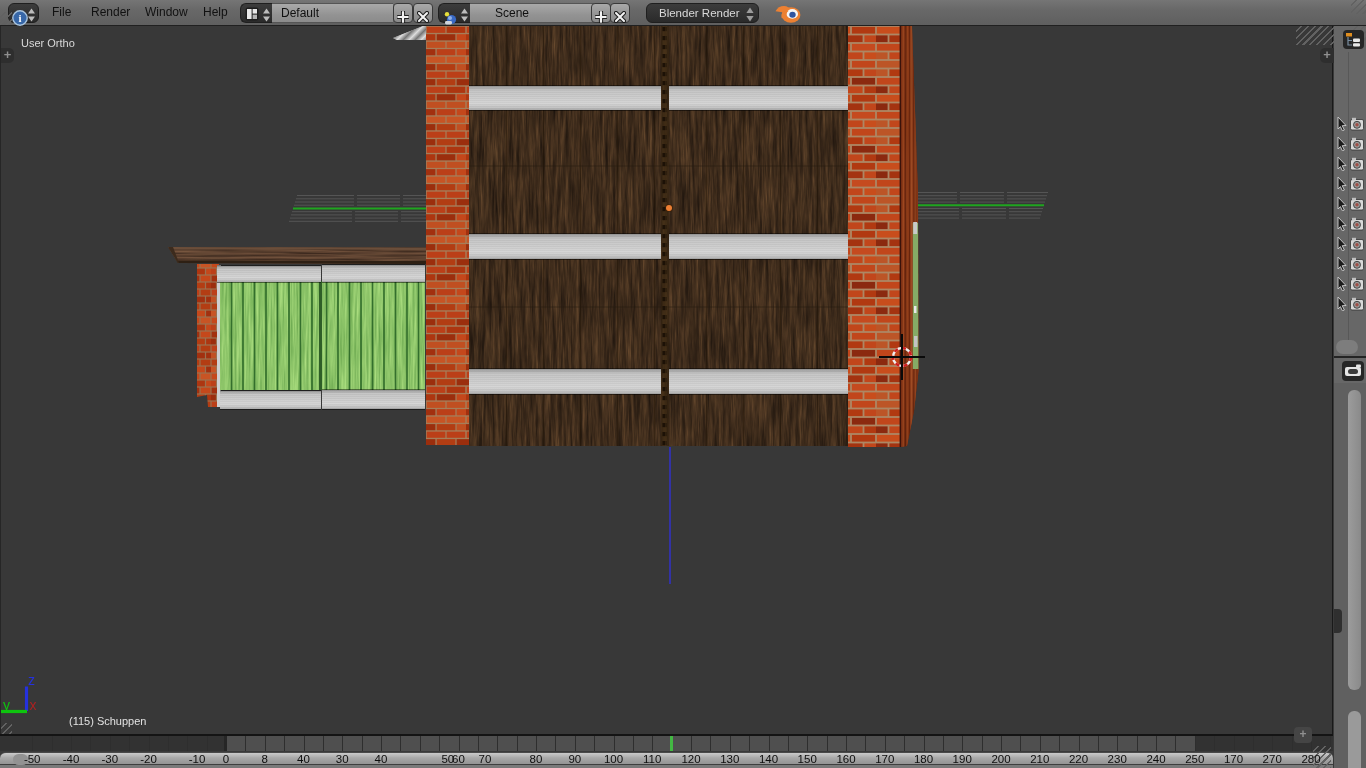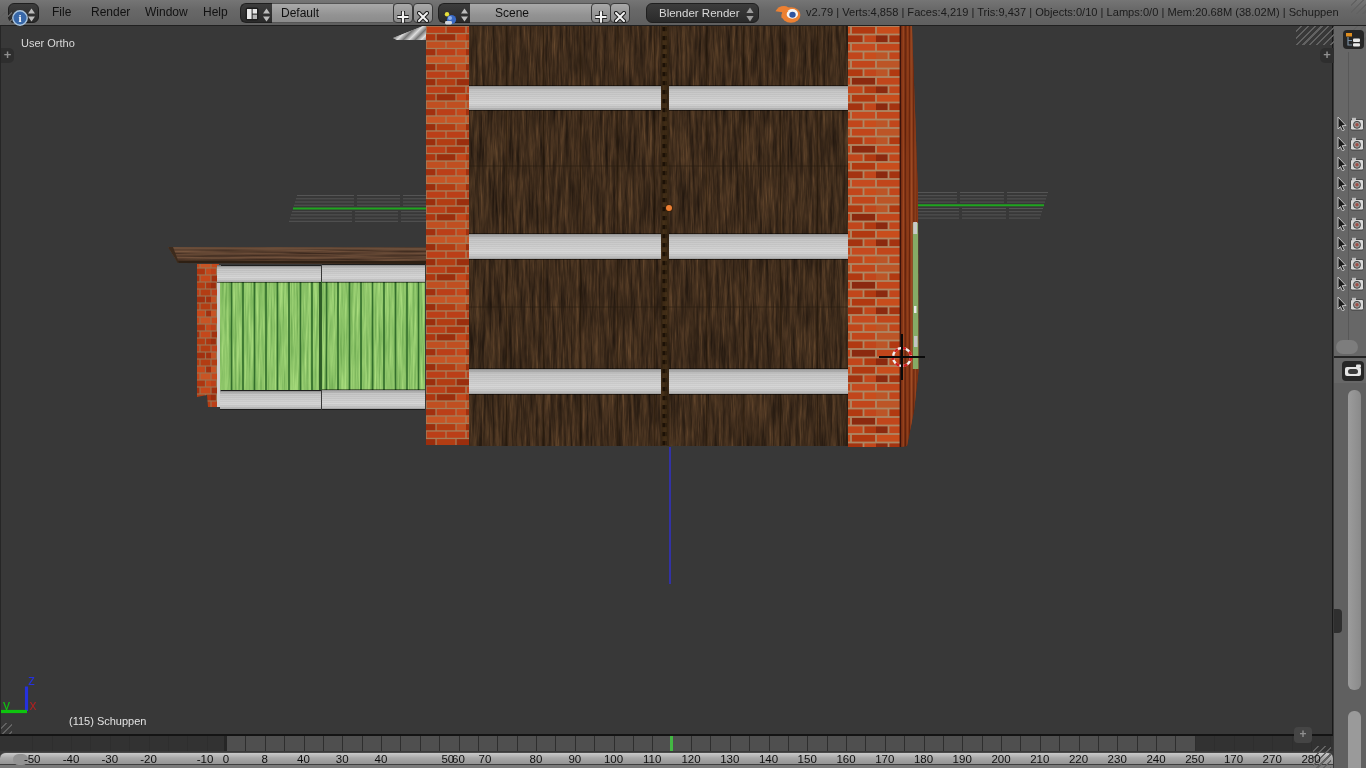--- a/index.html
+++ b/index.html
@@ -89,21 +89,20 @@
         <path d="M5 14.5 L8.6 9 H1.4 Z" fill="#9c9c9c"></path>
       </svg></div>
 
   <svg class="abs" style="left:774px;top:3px" width="28" height="21" viewBox="0 0 28 21">
       <path d="M1.5 8.2 C4 3.4 10 1.6 14.5 4.4 L19 8.2 L10 9.4 Z" fill="#ec8032"></path>
       <ellipse cx="17" cy="12" rx="9.4" ry="7.7" fill="#ec8032"></ellipse>
       <ellipse cx="18.3" cy="10.9" rx="5.7" ry="4.9" fill="#f5f5f5"></ellipse>
       <ellipse cx="18.5" cy="11.7" rx="3.2" ry="3" fill="#2f54a0"></ellipse>
       <path d="M7.6 15 Q6.8 11 10 8.6 L14.5 8 Q11 10.5 11.5 15.5 Z" fill="#ec8032"></path>
     </svg>
-  <div class="menu" style="left:806px;color:#1b1b1b;font-size:11.1px;">v2.79 | Verts:4,858 | Faces:4,219 | Tris:9,437 | Objects:0/10 | Lamps:0/0 | Mem:20.68M (38.02M) | Schuppen</div>
   <div class="grip" style="right:0;top:0;width:15px;height:14px;"></div>
   <div class="grip" style="left:0;bottom:0;width:12px;height:13px;"></div>
 </div>
 
 <div id="vp">
 
   <div class="abs" style="left:20px;top:11px;font-size:11px;color:#d9d9d9;">User Ortho</div>
   <div class="ptab" style="left:0;top:22px;width:13px;height:15px;border-radius:0 5px 5px 0;">+</div>
   <div class="ptab" style="left:1319px;top:22px;width:14px;height:15px;border-radius:5px 0 0 5px;">+</div>
   <div class="grip" style="left:1295px;top:0;width:38px;height:19px;"></div>
@@ -541,21 +540,21 @@
     <div class="abs" style="left:224px;top:0;width:3px;height:15px;background:#262626;"></div>
     <div class="abs" style="left:670px;top:0;width:3px;height:15px;background:#43b843;"></div>
   </div>
   <div class="abs" style="left:1294px;top:-7px;width:18px;height:16px;background:#454545;border-radius:4px;color:#909090;font-size:12px;font-weight:bold;text-align:center;line-height:15px;">+</div>
   <div class="abs" style="left:0;top:18px;width:1333px;height:12px;background:linear-gradient(180deg,#cbcbcb,#a8a8a8 45%,#949494);border-top:1px solid #4a4a4a;border-radius:6px 6px 0 0;">
       <div class="abs" style="left:13px;top:1px;width:15px;height:11px;border-radius:7px;background:#929292;z-index:1;"></div>
     <div class="num" style="left:32.2px;">-50</div>
       <div class="num" style="left:71.0px;">-40</div>
       <div class="num" style="left:109.8px;">-30</div>
       <div class="num" style="left:148.5px;">-20</div>
-      <div class="num" style="left:205px;">-10</div>
+      <div class="num" style="left:197px;">-10</div>
       <div class="num" style="left:226.0px;">0</div>
       <div class="num" style="left:264.8px;">8</div>
       <div class="num" style="left:303.5px;">40</div>
       <div class="num" style="left:342.2px;">30</div>
       <div class="num" style="left:381.0px;">40</div>
       <div class="num" style="left:419.8px;margin-left:28px;">50</div>
       <div class="num" style="left:458.5px;">60</div>
       <div class="num" style="left:485px;">70</div>
       <div class="num" style="left:536.0px;">80</div>
       <div class="num" style="left:574.8px;">90</div>

